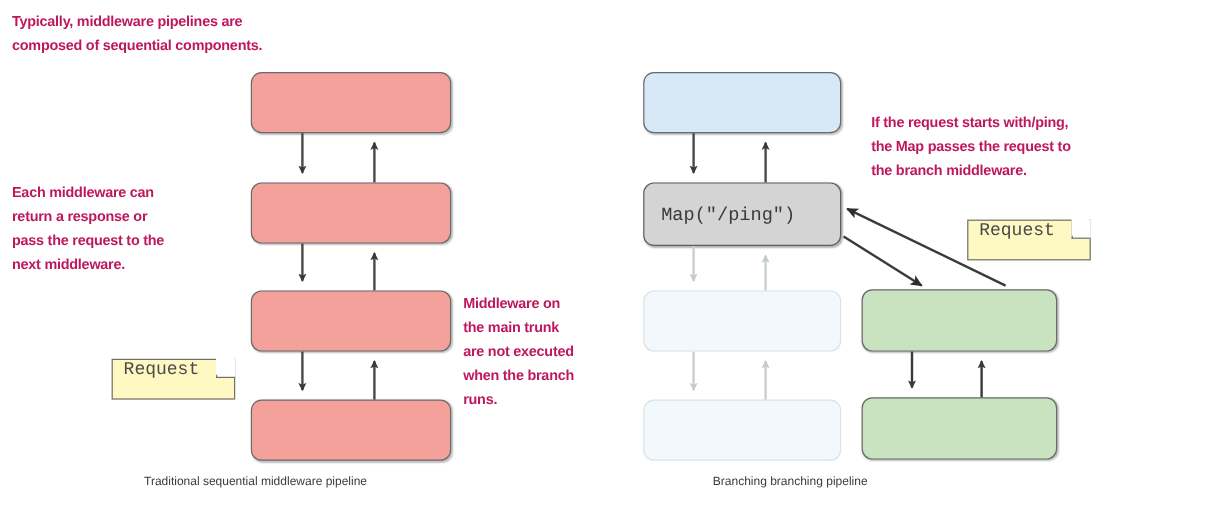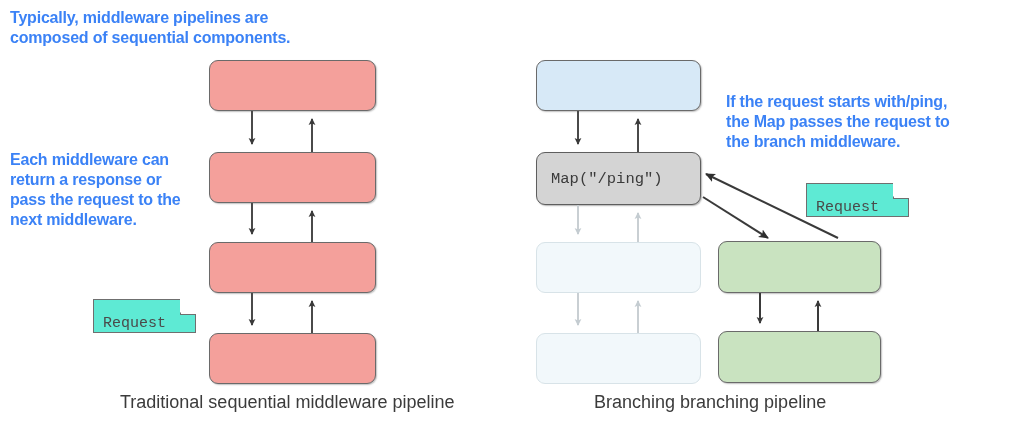--- a/index.html
+++ b/index.html
@@ -15,34 +15,34 @@
     font-family: "Liberation Sans", sans-serif;
   }
   #figure {
     position: absolute;
     left: 0; top: 0;
     width: 1012px;
     height: 436px;
   }
   .annot {
     position: absolute;
-    color: #3b82f6;
+    color: #be185d;
     font-family: "Liberation Sans", sans-serif;
     font-weight: bold;
-    font-size: 16px;
+    font-size: 12px;
     line-height: 20px;
     letter-spacing: -0.2px;
     white-space: pre-line;
   }
   .caption {
     position: absolute;
     color: #3b3b3b;
     font-family: "Liberation Sans", sans-serif;
     font-weight: normal;
-    font-size: 18px;
+    font-size: 10px;
     line-height: 18px;
     white-space: nowrap;
   }
   .box {
     position: absolute;
     box-sizing: border-box;
     border-radius: 9px;
     display: flex;
     align-items: center;
     justify-content: flex-start;
@@ -74,24 +74,24 @@
   .box-label {
     font-family: "Liberation Mono", monospace;
     font-size: 15.5px;
     color: #3a3a3a;
     padding-left: 14px;
     letter-spacing: 0px;
   }
   .note {
     position: absolute;
     box-sizing: border-box;
-    background: #5eead4;
+    background: #fef9c3;
     border: 1.3px solid #6f6f6f;
     display: flex;
-    align-items: flex-end;
+    align-items: flex-start;
   }
   .note-label {
     font-family: "Liberation Mono", monospace;
     font-size: 15px;
     color: #4a4a4a;
     padding-left: 9px;
   }
   .note-fold {
     position: absolute;
     right: -1px;
@@ -125,20 +125,25 @@
 <div id="figure">
 
   <div class="annot" style="left:10px; top:8px; width:340px;">Typically, middleware pipelines are
 composed of sequential components.</div>
 
   <div class="annot" style="left:10px; top:150px; width:200px;">Each middleware can
 return a response or
 pass the request to the
 next middleware.</div>
 
+  <div class="annot" style="left:386px; top:243px; width:150px;">Middleware on
+the main trunk
+are not executed
+when the branch
+runs.</div>
 
 
   <div class="annot" style="left:726px; top:92px; width:290px;">If the request starts with/ping,
 the Map passes the request to
 the branch middleware.</div>
 
   <div class="box box-red" style="left:209px; top:60px; width:167px; height:51px;">
     <span class="box-label"></span>
   </div>
 

